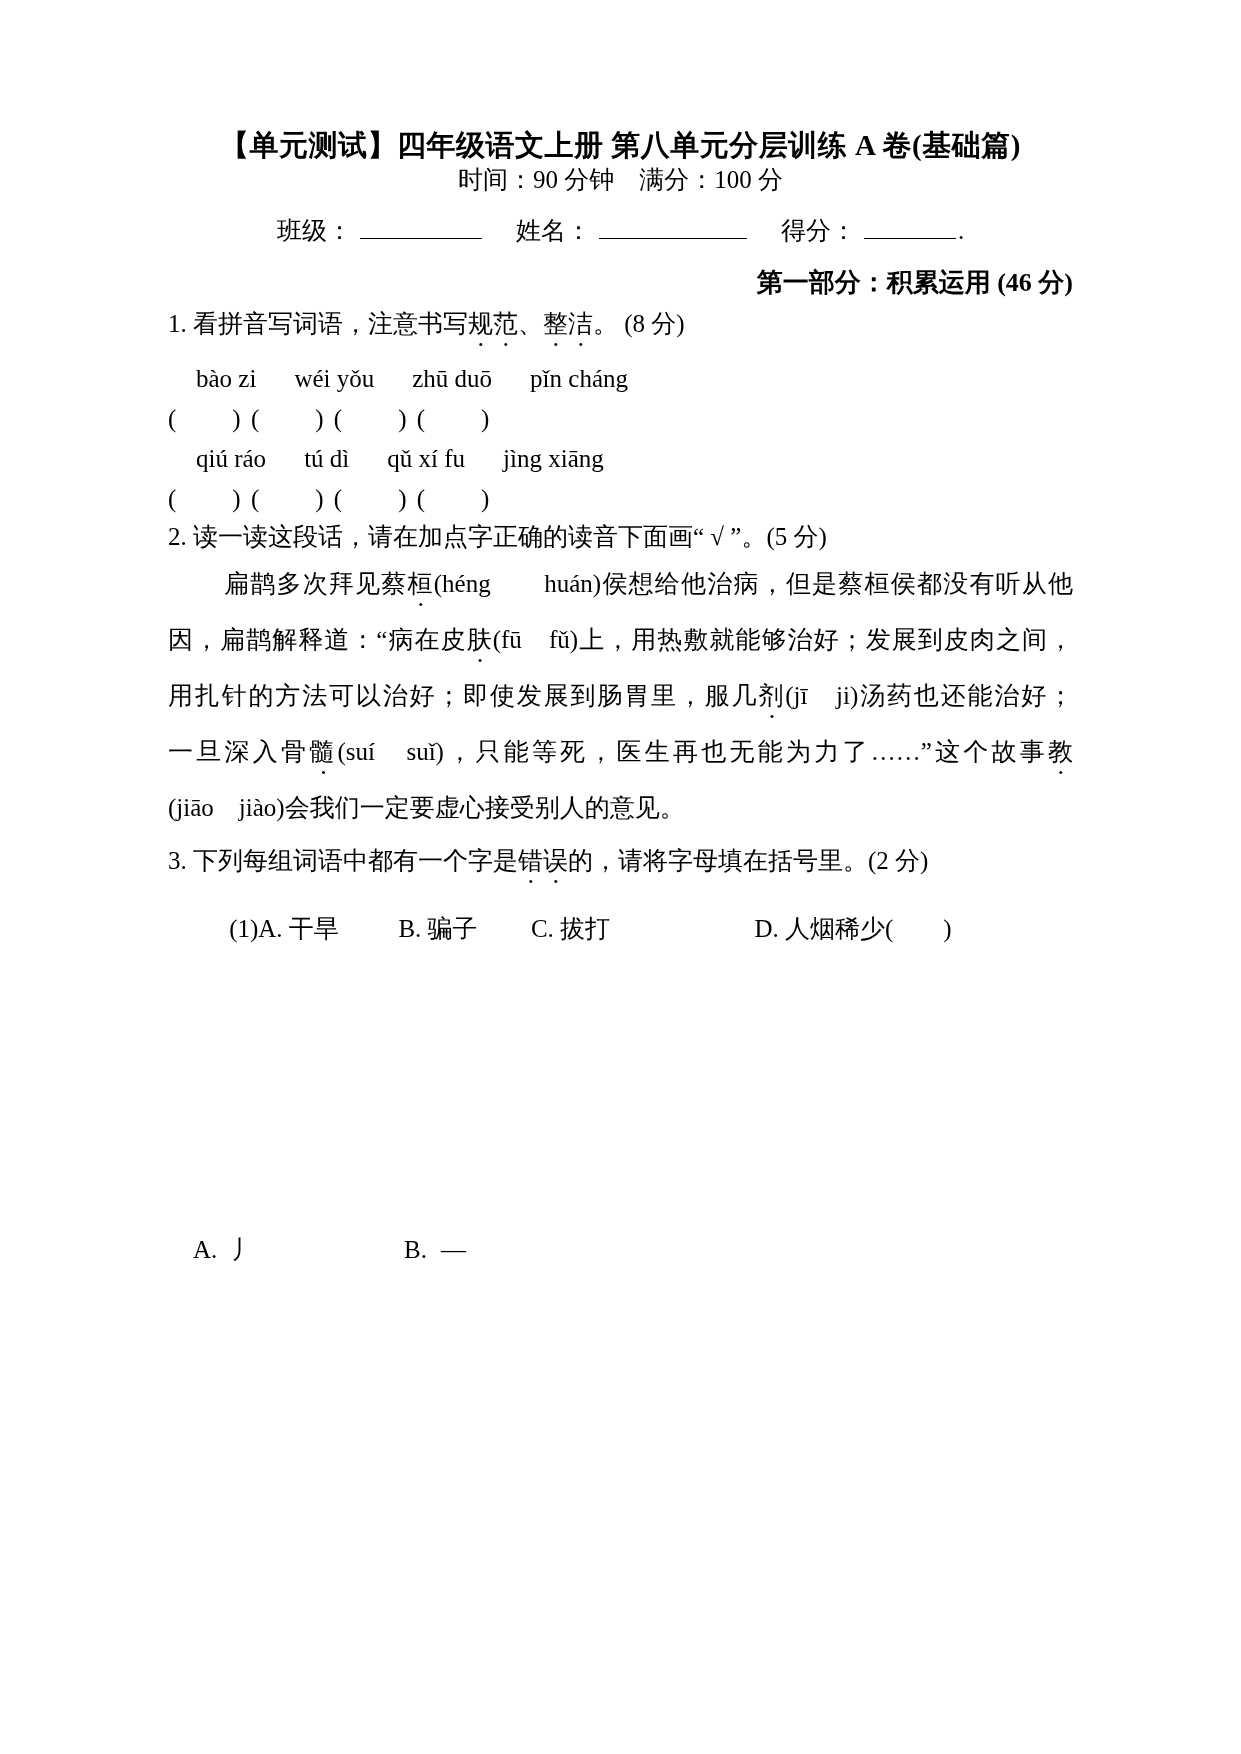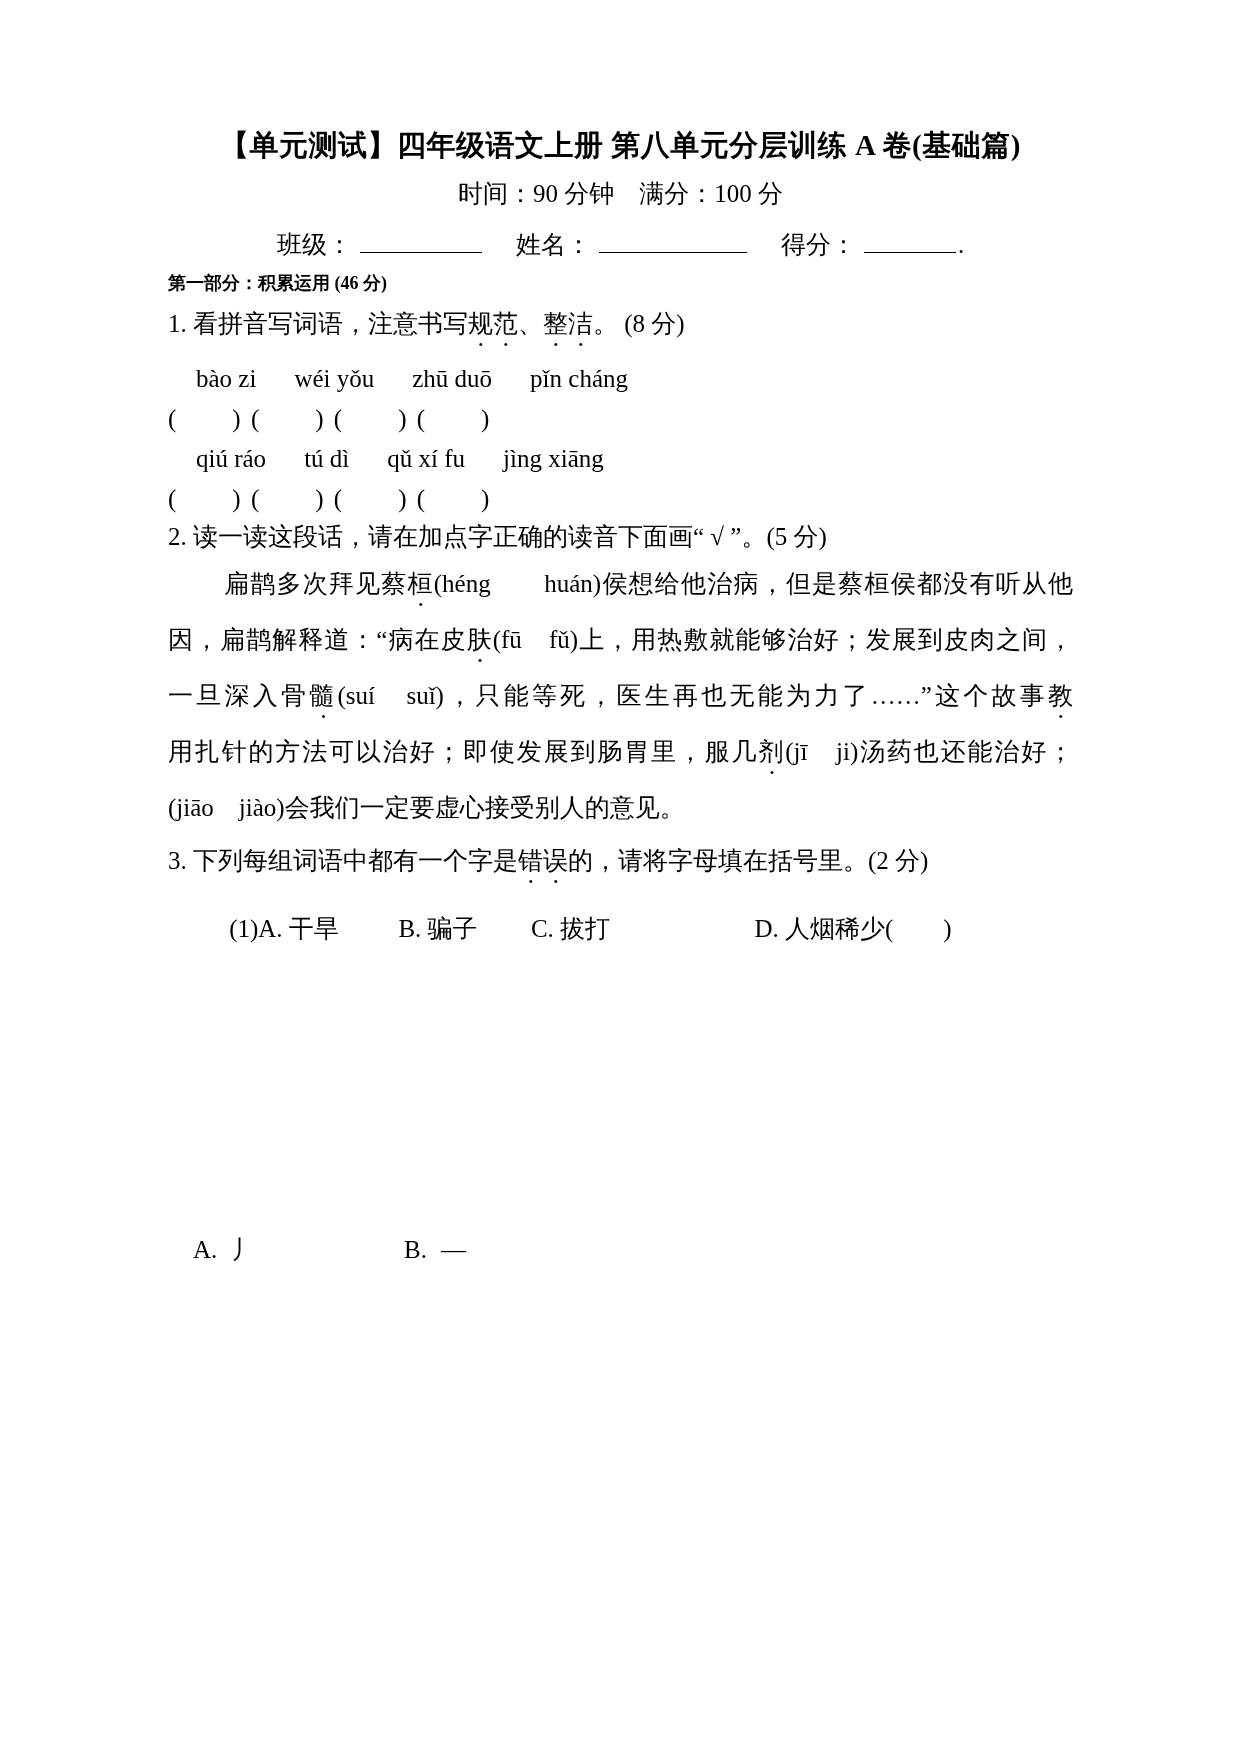--- a/index.html
+++ b/index.html
@@ -18,43 +18,43 @@
   }
   .doc-title {
     text-align: center;
     font-weight: bold;
     font-size: 29px;
     line-height: 34px;
     letter-spacing: 0.5px;
   }
   .meta-line {
     text-align: center;
-    margin-top: 18px;
+    margin-top: 4px;
     line-height: 28px;
   }
   .fields-line {
     text-align: center;
     margin-top: 22px;
     line-height: 30px;
     white-space: nowrap;
   }
   .blank {
     display: inline-block;
     border-bottom: 1.6px solid #000;
     height: 22px;
     vertical-align: baseline;
   }
   .blank.w1 { width: 122px; margin: 0 34px 0 8px; }
   .blank.w2 { width: 148px; margin: 0 34px 0 8px; }
   .blank.w3 { width: 92px;  margin: 0 2px 0 8px; }
   .section-title {
-    text-align: left;
+    text-align: right;
     font-weight: bold;
-    font-size: 18px;
-    margin-top: 8px;
+    font-size: 26px;
+    margin-top: 22px;
     line-height: 30px;
   }
   .line { line-height: 26px; }
   .q-title { margin-top: 12px; }
   .q-title-mid { margin-top: 12px; }
   .pinyin-row {
     margin-top: 14px;
     padding-left: 28px;
     display: flex;
     gap: 38px;
@@ -137,24 +137,24 @@
   <div class="line q-title-mid">2. 读一读这段话，请在加点字正确的读音下面画“ √ ”。(5 分)</div>
 
   <div class="passage">
     <div class="fill indent">
       <span>扁鹊多次拜见蔡</span><span class="emdot">桓</span><span>(héng　　huán)侯想给他治病，但是蔡桓侯都没有听从他</span>
     </div>
     <div class="fill">
       <span>因，扁鹊解释道：“病在皮</span><span class="emdot">肤</span><span>(fū　fǔ)上，用热敷就能够治好；发展到皮肉之间，</span>
     </div>
     <div class="fill">
-      <span>一旦深入骨</span><span class="emdot">髓</span><span>(suí　suǐ)，只能等死，医生再也无能为力了……”这个故事</span><span class="emdot">教</span>
+      <span>用扎针的方法可以治好；即使发展到肠胃里，服几</span><span class="emdot">剂</span><span>(jī　ji)汤药也还能治好；</span>
     </div>
     <div class="fill">
-      <span>用扎针的方法可以治好；即使发展到肠胃里，服几</span><span class="emdot">剂</span><span>(jī　ji)汤药也还能治好；</span>
+      <span>一旦深入骨</span><span class="emdot">髓</span><span>(suí　suǐ)，只能等死，医生再也无能为力了……”这个故事</span><span class="emdot">教</span>
     </div>
     <div>(jiāo　jiào)会我们一定要虚心接受别人的意见。</div>
   </div>
 
   <div class="line q-title-mid">
     <span>3. 下列每组词语中都有一个字是</span><span class="emdot">错误</span><span>的，请将字母填在括号里。(2 分)</span>
   </div>
 
   <div class="opt-row">
     <span>(1)A. 干旱</span>

